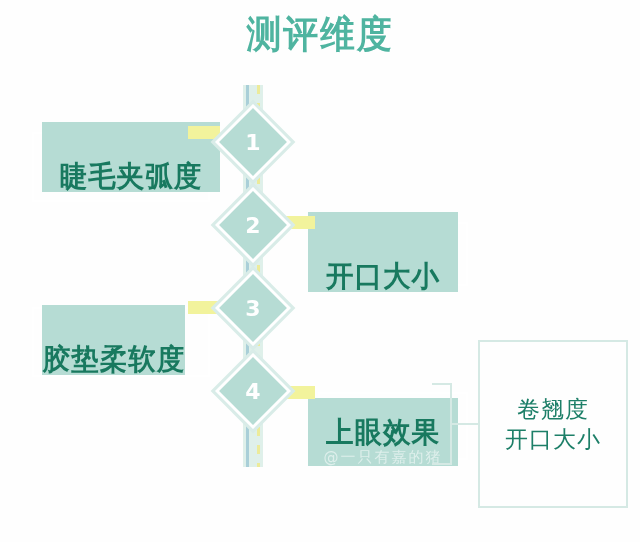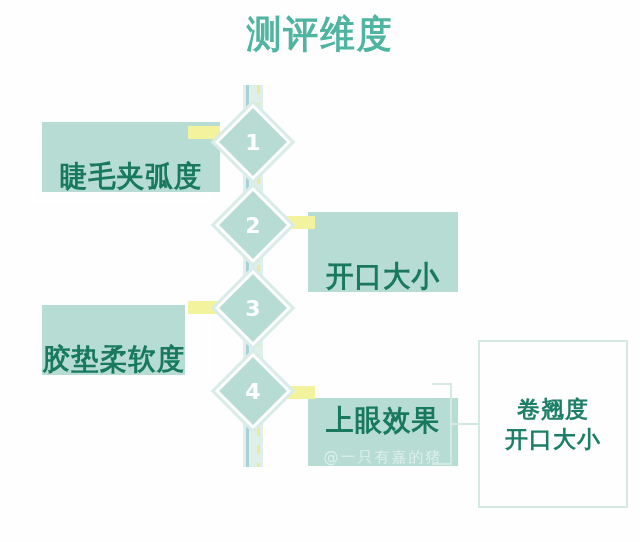--- a/index.html
+++ b/index.html
@@ -79,21 +79,21 @@
     letter-spacing:1px;
     font-family:"DejaVu Sans","Liberation Sans",sans-serif;
     transform:scaleX(0.95);
     white-space:nowrap;
   }
   .watermark{
     color:rgba(255,255,255,0.55);
     font-size:15px;
     line-height:18px;
     letter-spacing:2px;
-    margin-top:12px;
+    margin-top:0;
     font-family:"DejaVu Sans","Liberation Sans",sans-serif;
     white-space:nowrap;
   }
   .tab{
     position:absolute;
     width:32px;height:13px;
     background:#f2f39c;
   }
 
   
@@ -101,21 +101,21 @@
     position:absolute;left:478px;top:340px;width:150px;height:168px;
     border:2px solid #d5e9e4;
     box-sizing:border-box;
     display:flex;flex-direction:column;
     align-items:center;justify-content:center;
   }
   .sub-item{
     color:#1d7f68;
     font-size:23px;
     line-height:30px;
-    font-weight:bold;
+    font-weight:normal;
     letter-spacing:1px;
     font-family:"DejaVu Sans","Liberation Sans",sans-serif;
     white-space:nowrap;
   }
   .connector-h{
     position:absolute;left:452px;top:423px;width:28px;height:2px;
     background:#d5e9e4;
   }
   .connector-stub{
     position:absolute;left:450px;top:383px;width:2px;height:82px;

